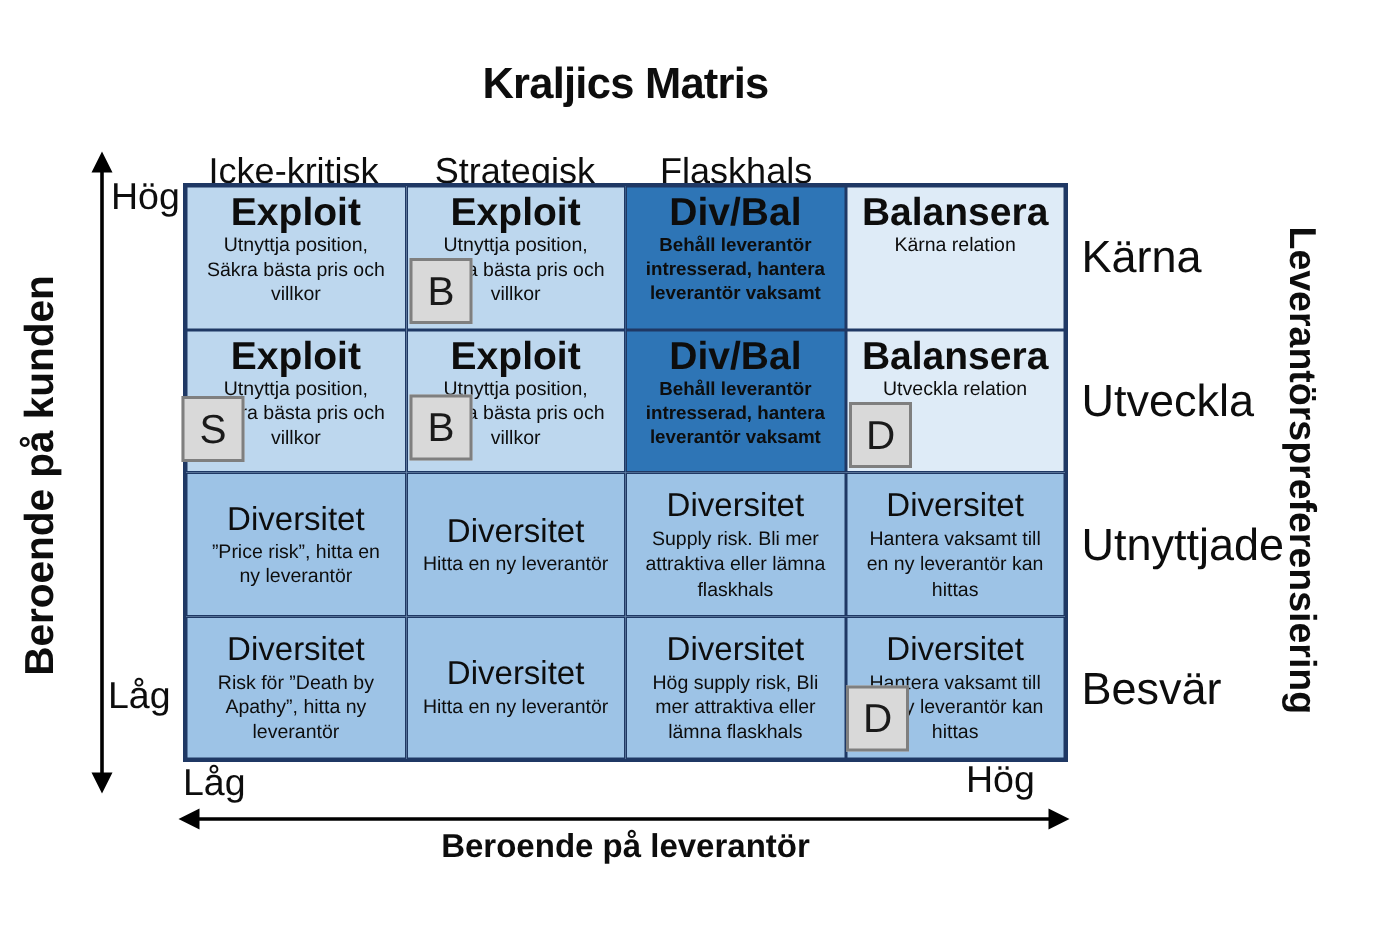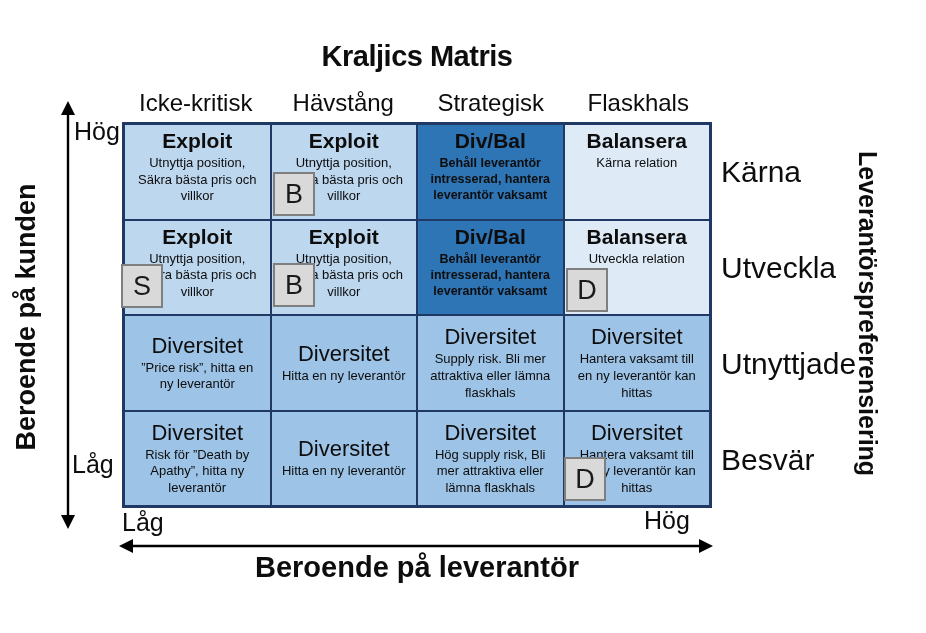--- a/index.html
+++ b/index.html
@@ -12,35 +12,35 @@
     --marker-border:#7f7f7f;
     --ink:#0d0d0d;
   }
   html,body{margin:0;padding:0;}
   body{background:#fff;font-family:"Liberation Sans",sans-serif;color:var(--ink);}
   .stage{position:relative;width:926px;height:633px;background:#fff;overflow:hidden;padding-left:41px;}
 
   .title{position:absolute;left:122px;top:40px;width:590px;text-align:center;
          font-size:29px;font-weight:bold;letter-spacing:-0.5px;}
 
-  .col-headers{position:absolute;left:122px;top:88px;width:590px;display:grid;
-               grid-template-columns:repeat(4,1fr);}
+  .col-headers{position:absolute;left:122px;top:100px;width:590px;display:grid;
+               grid-template-columns:repeat(4,1fr);text-decoration:underline;}
   .col-headers .ch{text-align:center;font-size:24px;line-height:30px;}
 
   .matrix{position:absolute;left:122px;top:122px;width:590px;height:386px;
           display:grid;grid-template-columns:repeat(4,1fr);grid-template-rows:repeat(4,1fr);
           border:2px solid var(--border);box-sizing:border-box;}
   .cell{border:1px solid var(--border);box-sizing:border-box;
         display:flex;flex-direction:column;align-items:center;justify-content:flex-start;
         padding:3px 10px;text-align:center;overflow:hidden;}
   .c-light{background:var(--cell-light);}
   .c-lighter{background:var(--cell-lighter);}
   .c-dark{background:var(--cell-dark);}
   .c-mid{background:var(--cell-mid);justify-content:center;}
-  .cell .h{font-size:21px;line-height:26px;font-weight:bold;}
+  .cell .h{font-size:26px;line-height:26px;font-weight:bold;}
   .cell .h.reg{font-weight:400;font-size:22px;}
   .cell .b{font-size:13px;line-height:1.28;margin-top:1px;}
   .c-dark .b{font-weight:600;font-size:12.5px;}
 
   .marker{position:absolute;width:42px;height:44px;background:var(--marker-bg);
           border:2px solid var(--marker-border);box-sizing:border-box;z-index:5;
           display:flex;align-items:center;justify-content:center;
           font-size:27px;color:#1a1a1a;}
   .m1{left:273px;top:172px;}
   .m2{left:121px;top:264px;}
@@ -54,37 +54,36 @@
   .axis-end{position:absolute;font-size:25px;white-space:nowrap;}
   .left-hog{left:74px;top:117px;}
   .left-lag{left:72px;top:450px;}
   .bottom-lag{left:122px;top:508px;}
   .bottom-hog{left:644px;top:506px;}
 
   .left-axis-label{position:absolute;left:-179px;top:297px;width:420px;height:40px;
                    text-align:center;font-size:27px;font-weight:bold;white-space:nowrap;
                    transform:rotate(-90deg);}
   .bottom-axis-label{position:absolute;left:122px;top:551px;width:590px;text-align:center;
-                     font-size:29px;font-weight:bold;}
+                     font-size:22px;font-weight:bold;}
   .right-axis-label{position:absolute;left:853px;top:104px;height:420px;
                     writing-mode:vertical-rl;text-align:center;
                     font-size:25px;font-weight:bold;white-space:nowrap;}
 
   .arrow-layer{position:absolute;left:0;top:0;width:926px;height:633px;pointer-events:none;}
 </style>
 </head>
 <body>
 
 <div class="stage">
 
   <div class="title">Kraljics Matris</div>
 
   <div class="col-headers">
     <div class="ch">Icke-kritisk</div>
-    <div class="ch">Hävstång</div>
     <div class="ch">Strategisk</div>
     <div class="ch">Flaskhals</div>
   </div>
 
   <div class="matrix">
     <div class="cell c-light">
       <div class="h">Exploit</div>
       <div class="b">Utnyttja position, Säkra bästa pris och villkor</div>
     </div>
     <div class="cell c-light">

